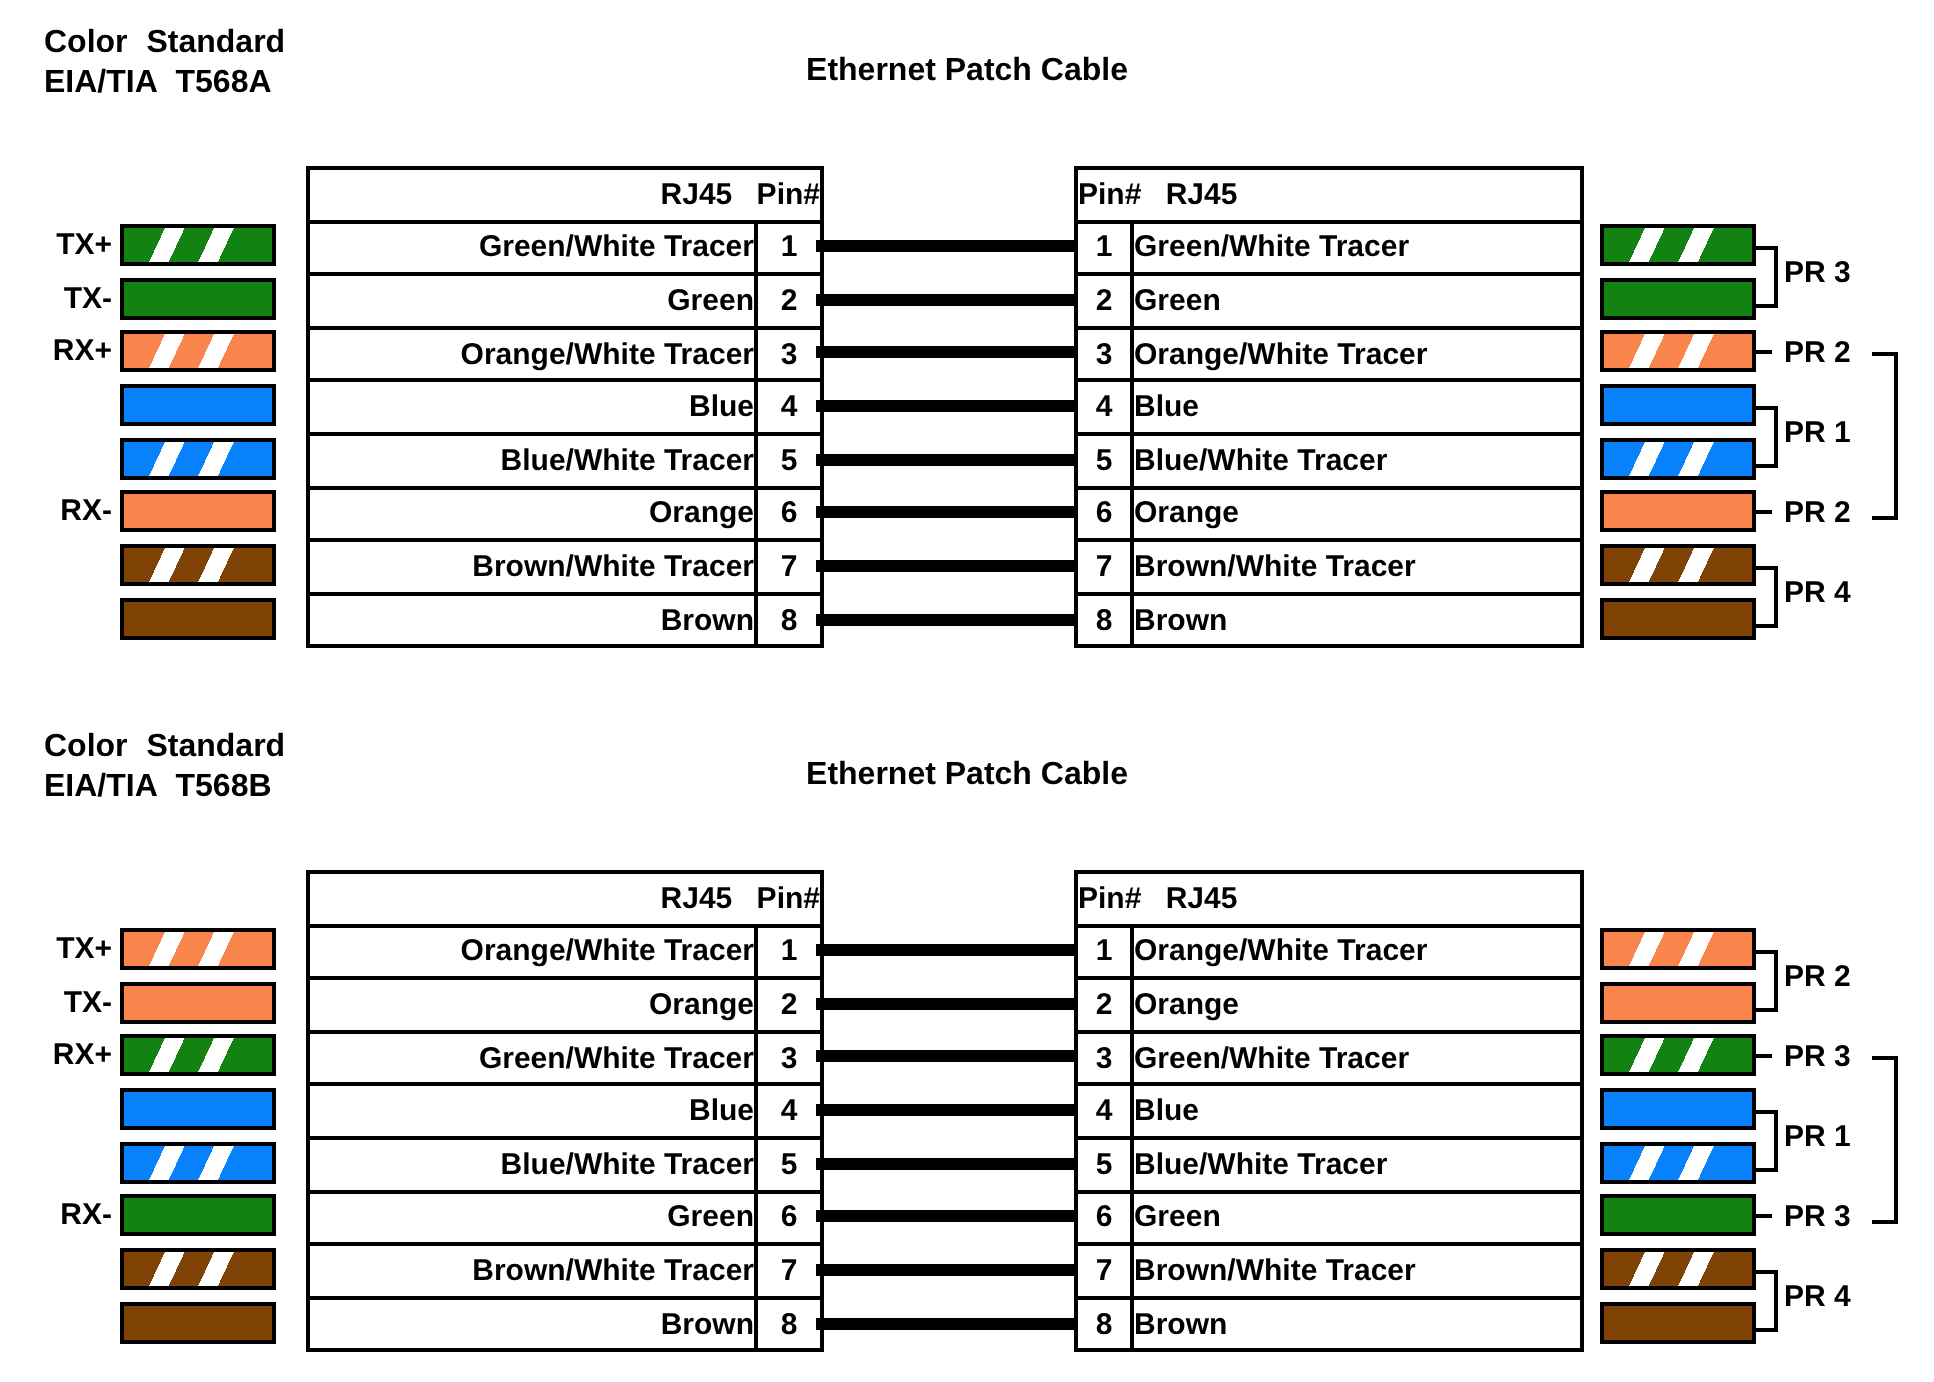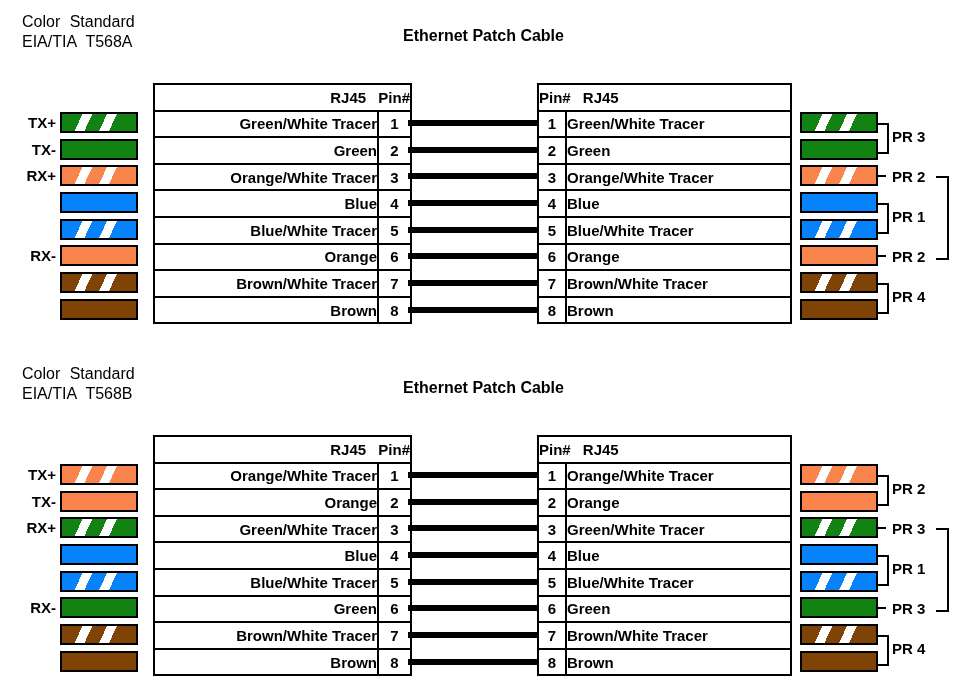--- a/index.html
+++ b/index.html
@@ -1,21 +1,21 @@
 <!DOCTYPE html>
 <html><head>
 <meta charset="utf-8">
 <style>
   html,body{margin:0;padding:0;background:#fff;}
   body{width:967px;height:691px;position:relative;overflow:hidden;
        font-family:"Liberation Sans","DejaVu Sans",sans-serif;color:#000;}
   .diagram{position:absolute;left:0;width:967px;height:352px;}
   #diagram-a{top:0;} #diagram-b{top:352px;}
 
-  .std-title{position:absolute;left:22px;top:12px;font-size:16px;font-weight:normal;
+  .std-title{position:absolute;left:22px;top:12px;font-size:16px;font-weight:bold;
              line-height:20px;word-spacing:5px;white-space:nowrap;}
   .cable-title{position:absolute;left:0;right:0;top:27px;text-align:center;
                font-size:16px;font-weight:bold;}
 
   
   .rowpos > *{position:absolute;}
   .rowpos > *:nth-child(1){top:112px}
   .rowpos > *:nth-child(2){top:139px}
   .rowpos > *:nth-child(3){top:165px}
   .rowpos > *:nth-child(4){top:192px}

